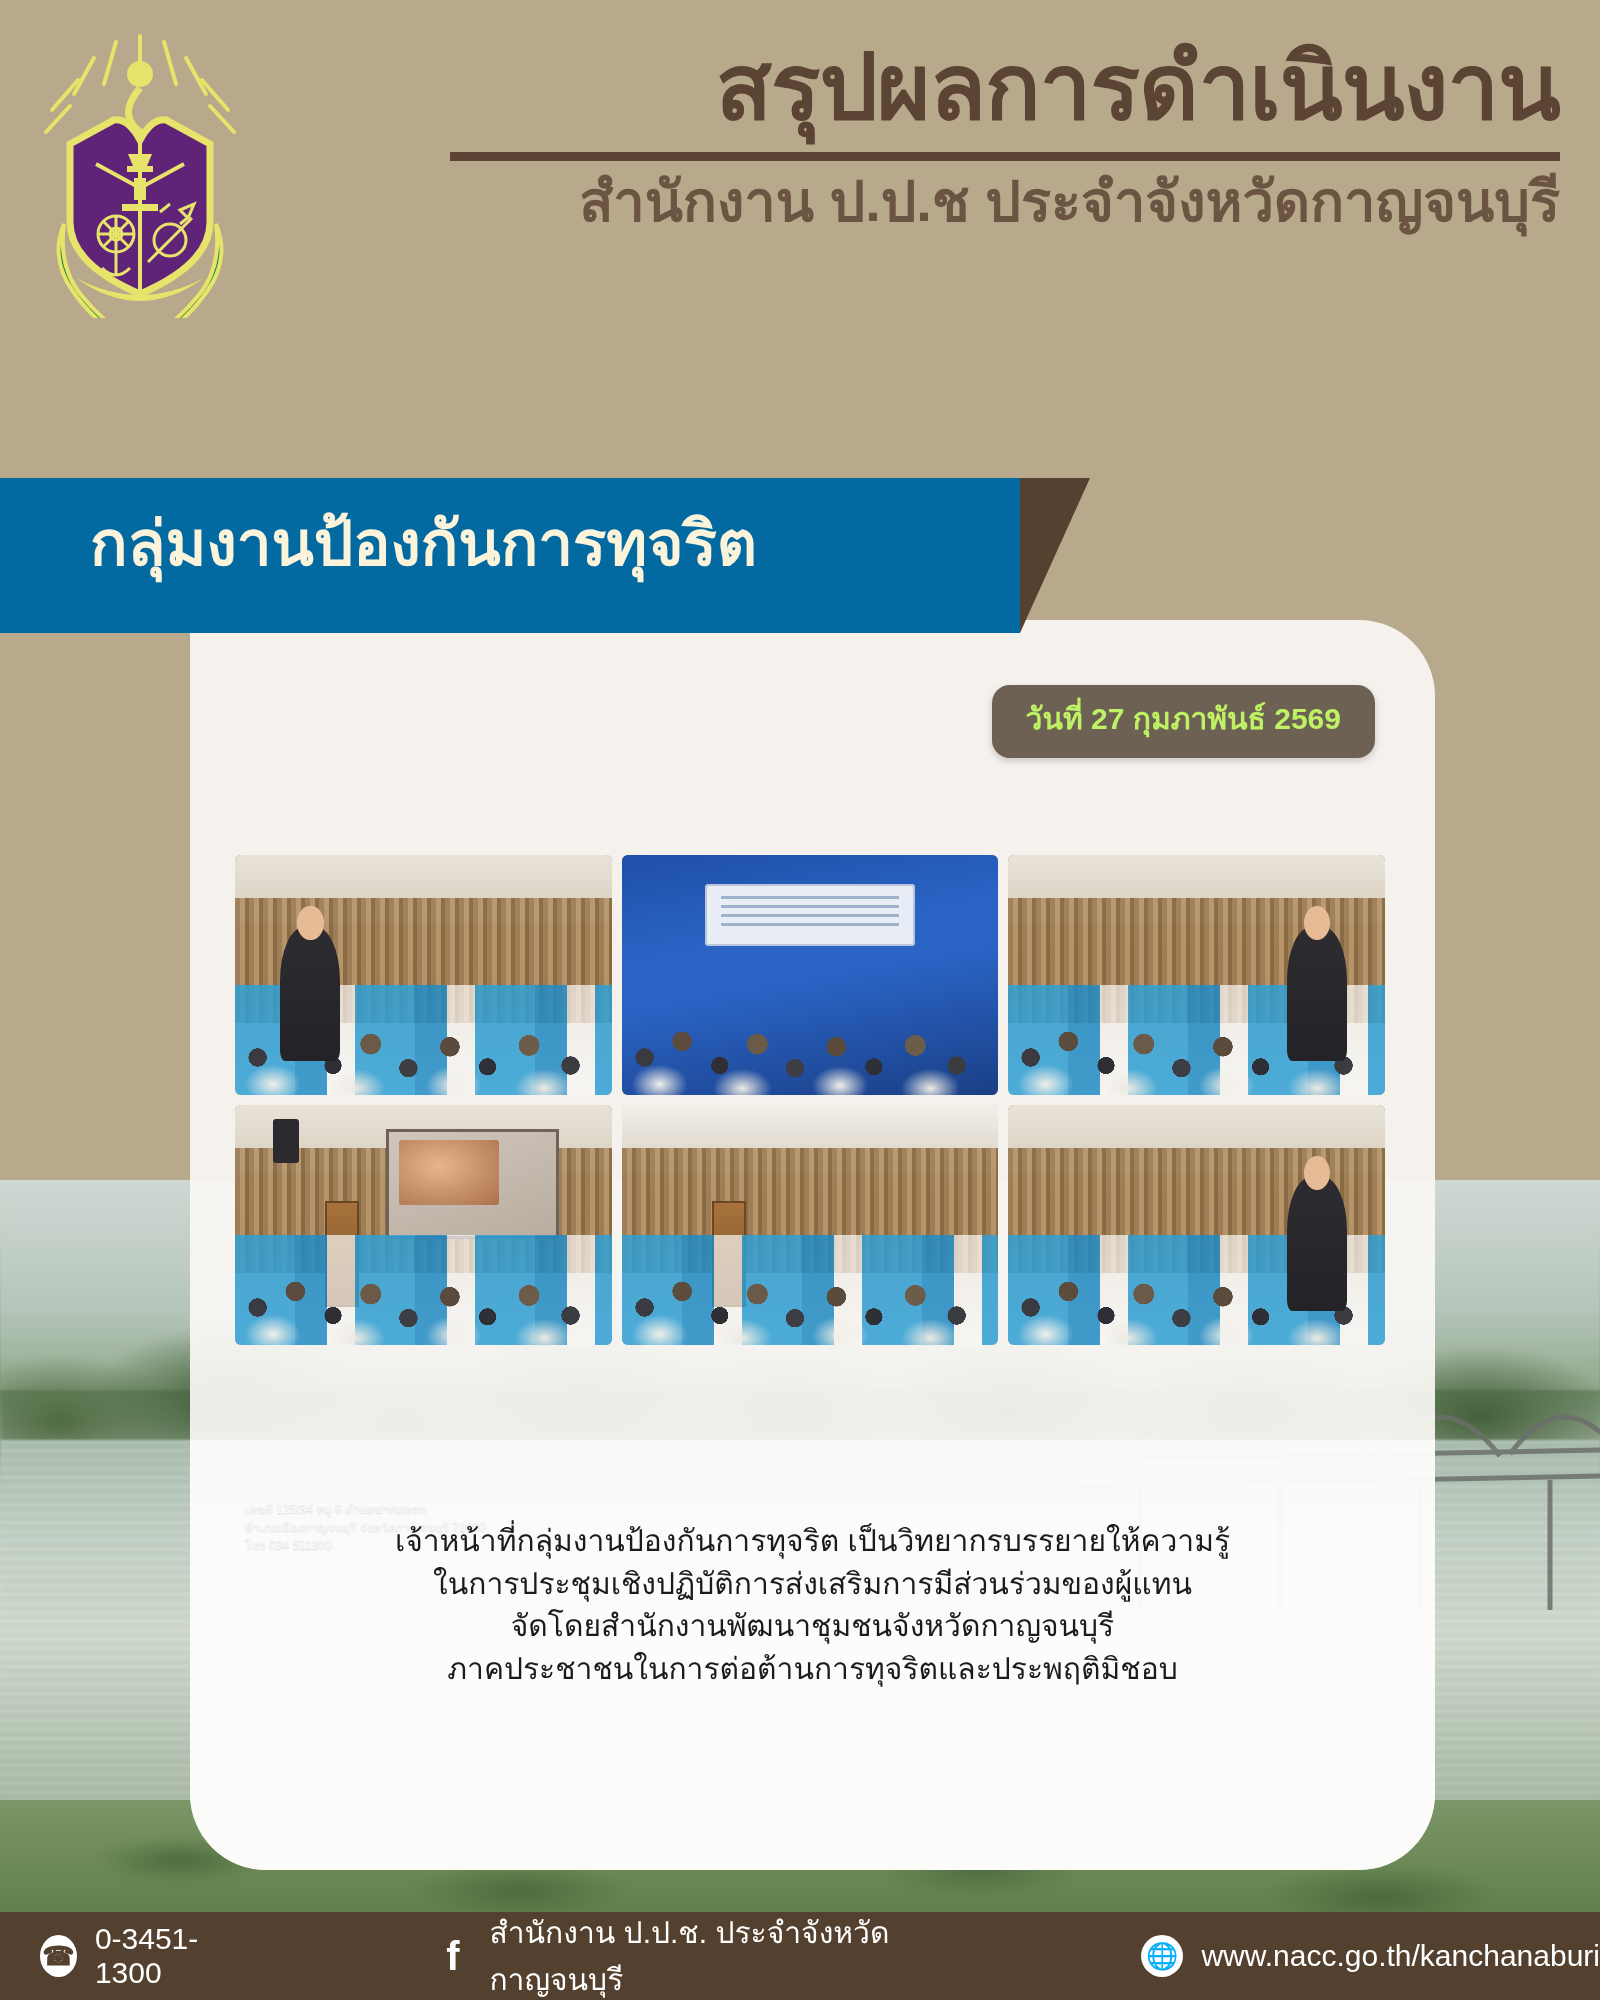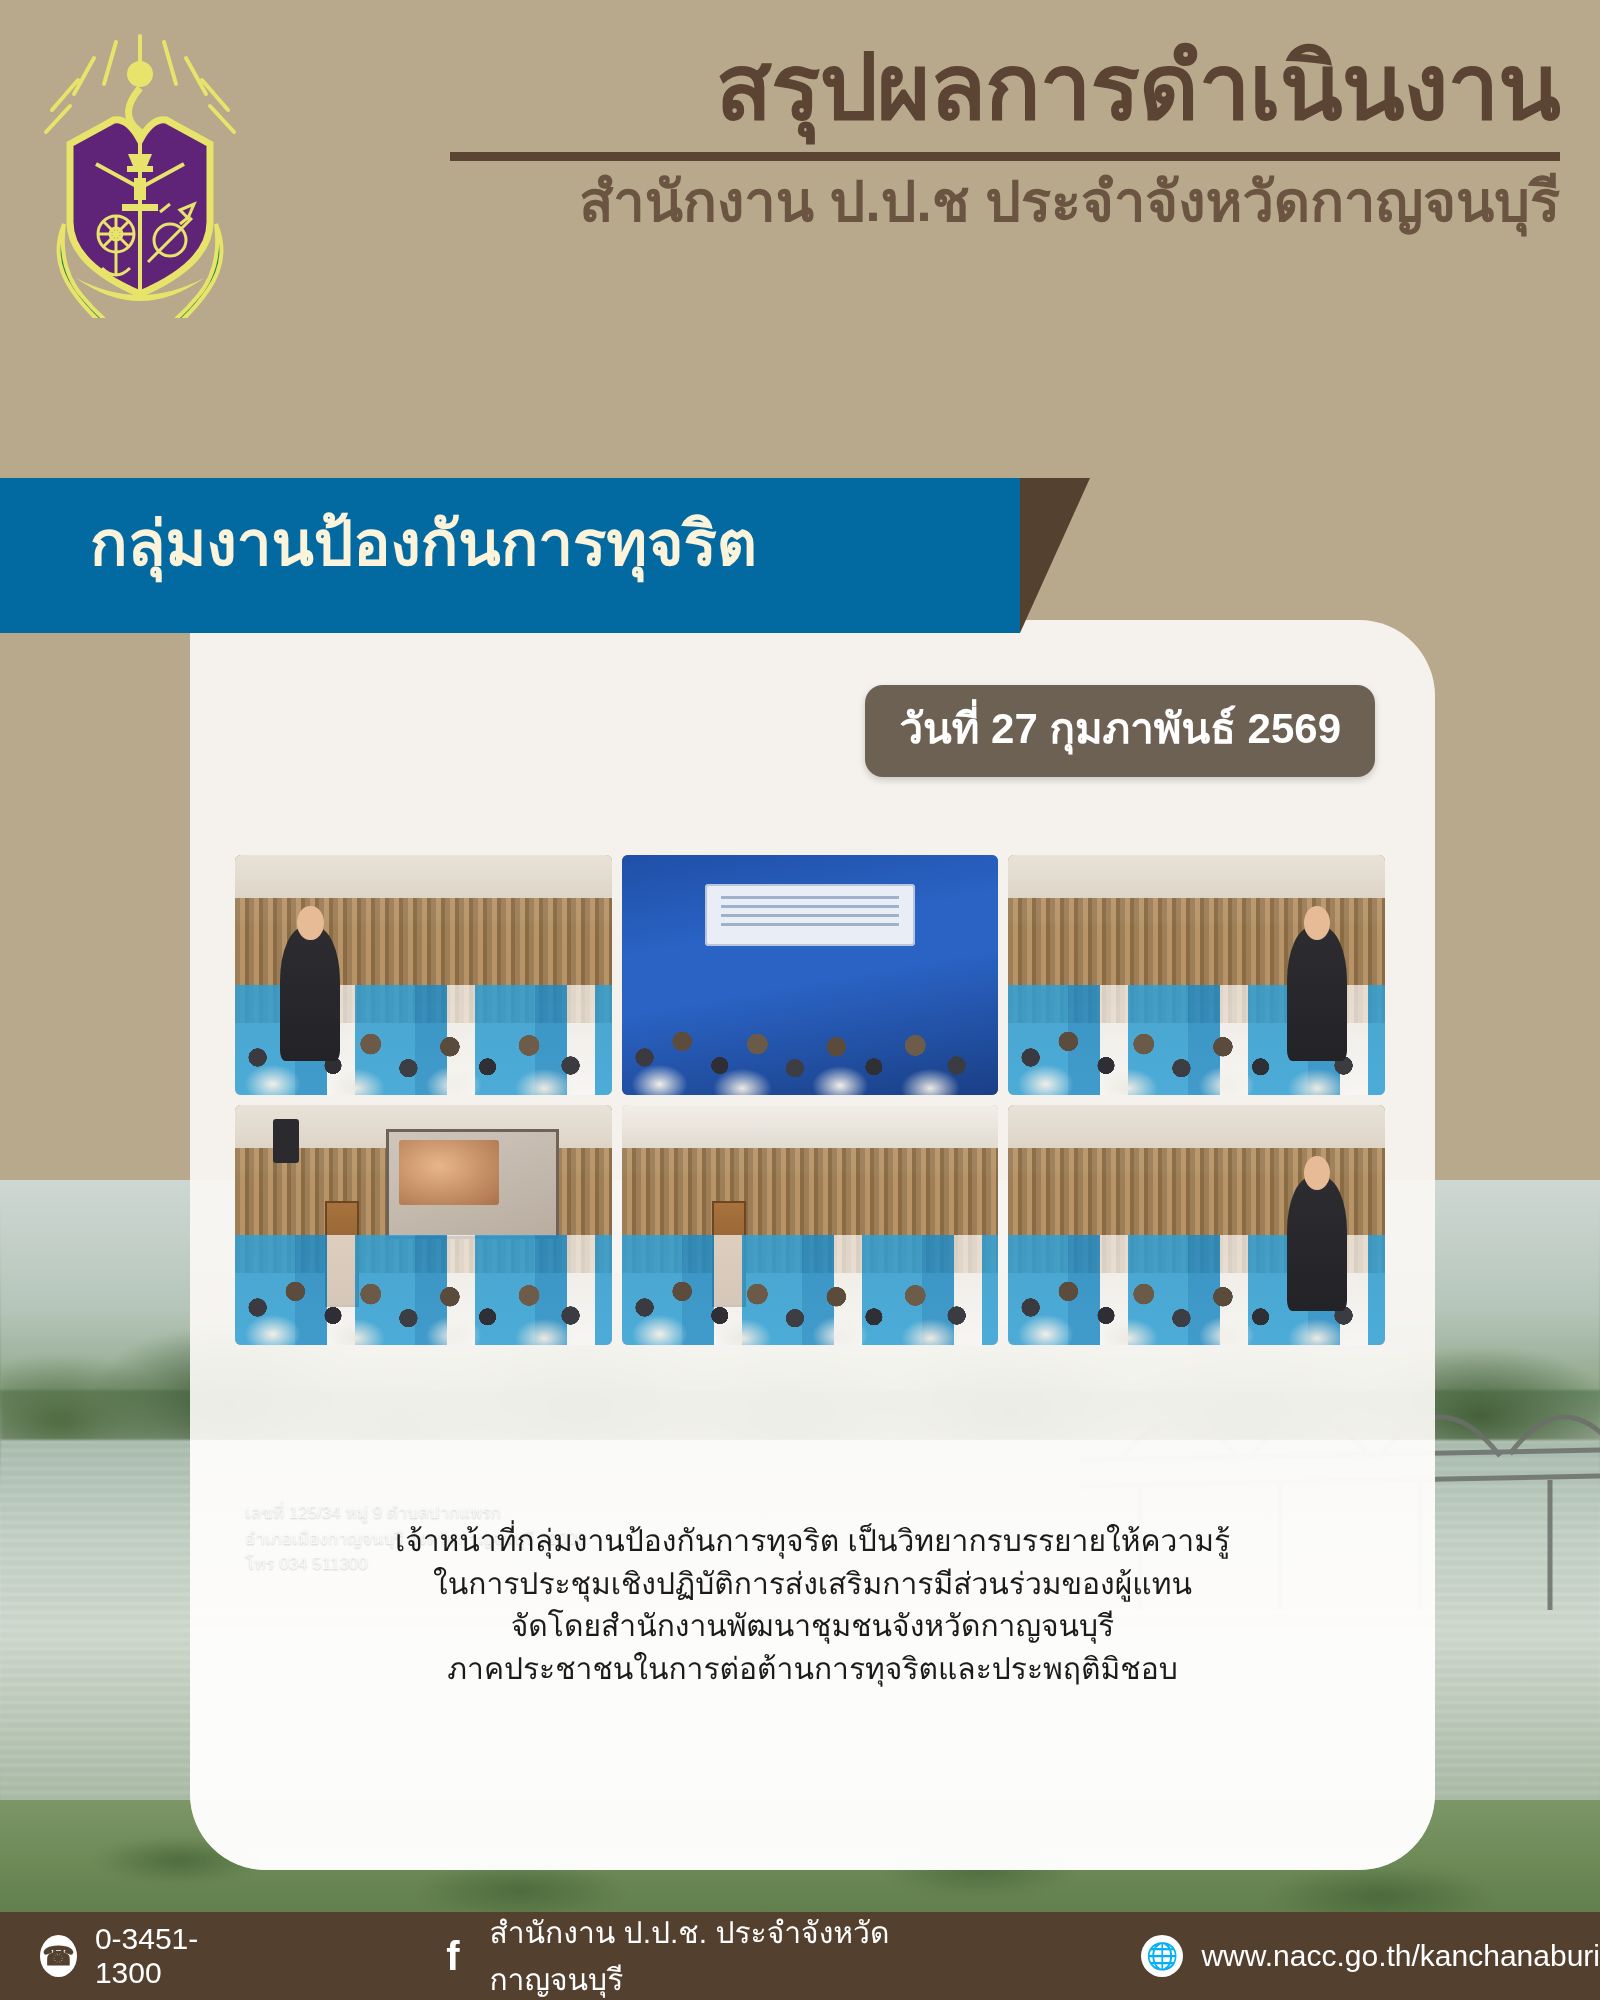--- a/index.html
+++ b/index.html
@@ -113,22 +113,22 @@
     z-index:4;
     overflow:hidden;
   }
   #card-photo-bg{
     position:absolute; left:0; bottom:0; width:100%; height:430px;
     background:linear-gradient(180deg,rgba(255,255,255,.55),rgba(255,255,255,.78));
   }
 
   #date-badge{
     position:absolute; right:60px; top:65px;
-    background:#6d6153; color:#ffffff;
-    font-size:42px; font-weight:bold;
+    background:#6d6153; color:#bef264;
+    font-size:30px; font-weight:bold;
     padding:10px 34px 16px; border-radius:18px;
     box-shadow:0 3px 7px rgba(0,0,0,.18);
     z-index:5;
   }
 
   
   #photo-grid{
     position:absolute; left:45px; top:235px; width:1150px;
     display:grid; grid-template-columns:repeat(3,1fr); gap:10px;
     z-index:5;
@@ -211,21 +211,21 @@
     border-radius:40% 40% 8% 8%;
   }
   .ph-presenter:before{
     content:""; position:absolute; left:28%; top:-16%; width:44%; height:26%;
     background:#e7bb96; border-radius:50%;
   }
   .ph-presenter.right{ left:auto; right:10%; }
 
   #photo-watermark{
     position:absolute; left:55px; top:880px; z-index:6;
-    color:rgba(255,255,255,.72); font-size:17px; line-height:1.5;
+    color:rgba(255,255,255,.72); font-size:12px; line-height:1.5;
     text-shadow:0 1px 2px rgba(0,0,0,.18);
   }
 
   
   #caption{
     position:absolute; left:0; top:900px; width:100%;
     text-align:center; z-index:6;
     font-size:30px; line-height:1.42; color:#1b1b1b;
   }
   #caption div{ white-space:nowrap; }

